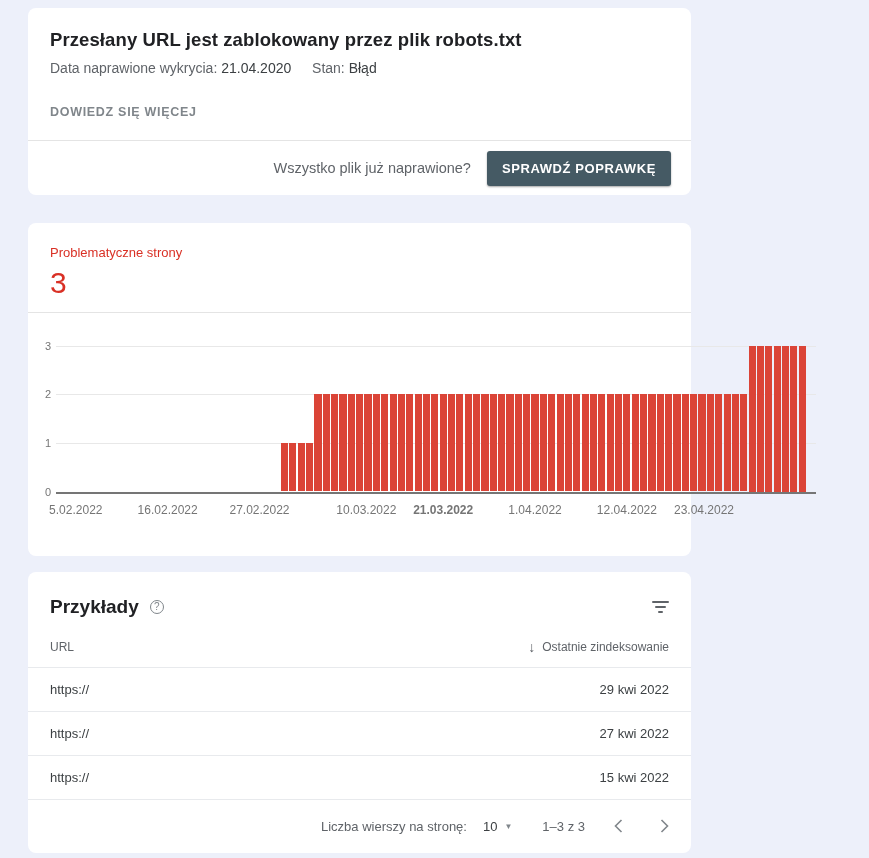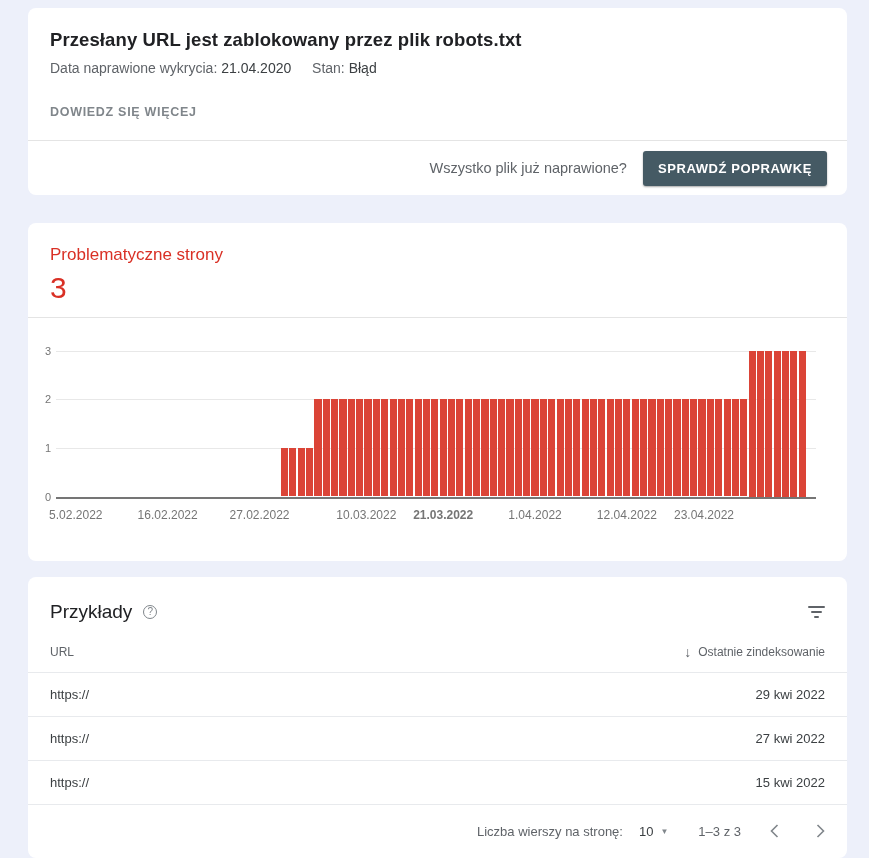--- a/index.html
+++ b/index.html
@@ -6,51 +6,51 @@
     --page-background:#edf0fa; --accent-red:#d93025; --bar-red:#db4437;
     --button-background:#455a64; --text-primary:#202124; --text-secondary:#5f6368;
   }
   *{box-sizing:border-box;}
   html,body{margin:0;padding:0;}
   body{
     width:869px;height:858px;background:var(--page-background);
     font-family:"Liberation Sans","DejaVu Sans",sans-serif;color:var(--text-primary);
     overflow:hidden;
   }
-  .card{background:#fff;border-radius:8px;margin-left:28px;width:819px;}
+  .card{background:#fff;border-radius:8px;margin-left:28px;width:663px;}
   
   .card-issue{margin-top:8px;}
   .issue-main{padding:21px 24px 0 22px;}
   .issue-title{font-size:18.5px;font-weight:700;color:var(--text-primary);margin:0;letter-spacing:.1px;}
   .meta{margin-top:9px;font-size:14px;color:var(--text-secondary);}
   .meta-value{color:#3c4043;}
   .meta-sep{display:inline-block;width:13px;}
   .learn-more{display:inline-block;margin:29px 0 21px;font-size:12.5px;font-weight:700;
     color:#80868b;letter-spacing:.7px;cursor:pointer;text-decoration:none;}
   .divider{height:1px;background:#e4e4e4;}
   .validation-row{height:54px;display:flex;align-items:center;justify-content:flex-end;padding:0 20px;}
   .validation-question{font-size:14.5px;color:var(--text-secondary);margin-right:16px;}
   .validate-btn{background:var(--button-background);color:#fff;font-family:inherit;font-size:13px;
     font-weight:700;letter-spacing:.6px;border:none;border-radius:3px;padding:10px 15px;
     cursor:pointer;box-shadow:0 1px 2px rgba(0,0,0,.35);}
   
   .card-chart{margin-top:28px;padding-bottom:14px;}
   .chart-header{padding:22px 24px 13px 22px;}
-  .metric-label{font-size:17px;color:var(--accent-red);}
+  .metric-label{font-size:13px;color:var(--accent-red);}
   .metric-value{font-size:30px;color:var(--accent-red);margin-top:7px;line-height:1.05;}
   .chart{position:relative;height:196px;margin-top:33px;}
   .gridline{position:absolute;left:28px;width:760px;height:1px;background:#e8e8e8;}
   .gridline.zero{background:#757575;height:2px;}
   .ylabel{position:absolute;left:0;width:23px;text-align:right;font-size:11px;color:#757575;line-height:12px;}
   .xlabel{position:absolute;top:157px;width:90px;text-align:center;font-size:12px;color:#757575;}
   .bar{position:absolute;background:var(--bar-red);}
   
   .card-examples{margin-top:16px;}
   .examples-header{display:flex;align-items:center;padding:24px 20px 0 22px;}
-  .examples-title{font-size:19px;font-weight:400;color:var(--text-primary);margin:0;}
+  .examples-title{font-size:19px;font-weight:700;color:var(--text-primary);margin:0;}
   .help-icon{margin-left:11px;width:14px;height:14px;border:1px solid #80868b;border-radius:50%;
     display:flex;align-items:center;justify-content:center;font-size:10px;color:#80868b;cursor:pointer;flex:0 0 auto;}
   .filter-icon{margin-left:auto;display:flex;flex-direction:column;align-items:center;gap:3px;cursor:pointer;padding:4px 2px;}
   .filter-icon i{display:block;height:2px;background:#5f6368;border-radius:1px;}
   .filter-icon i:nth-child(1){width:17px;}
   .filter-icon i:nth-child(2){width:11px;}
   .filter-icon i:nth-child(3){width:5px;}
   .table-head{display:flex;align-items:center;justify-content:space-between;
     padding:22px 22px 13px;border-bottom:1px solid #e8eaed;font-size:12px;color:var(--text-secondary);}
   .sort-wrap{display:flex;align-items:center;gap:7px;cursor:pointer;}

